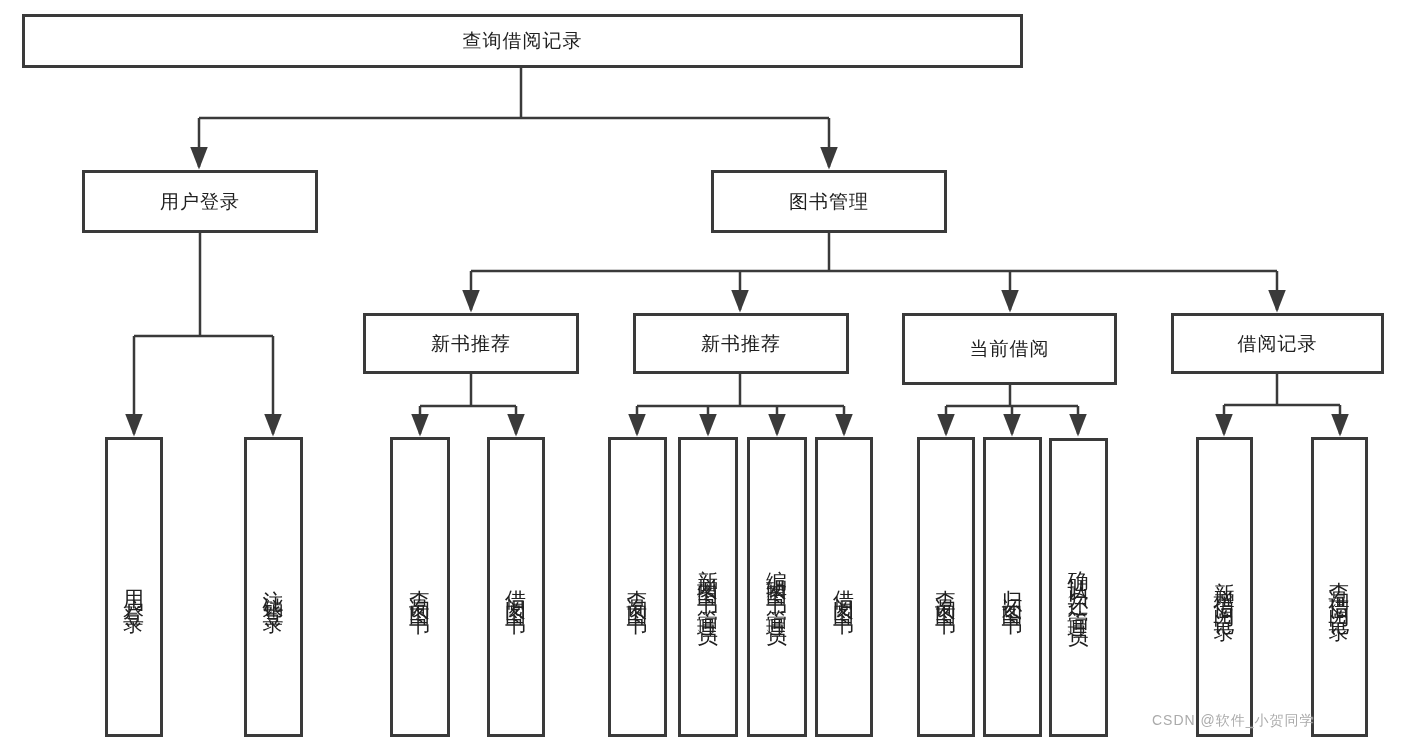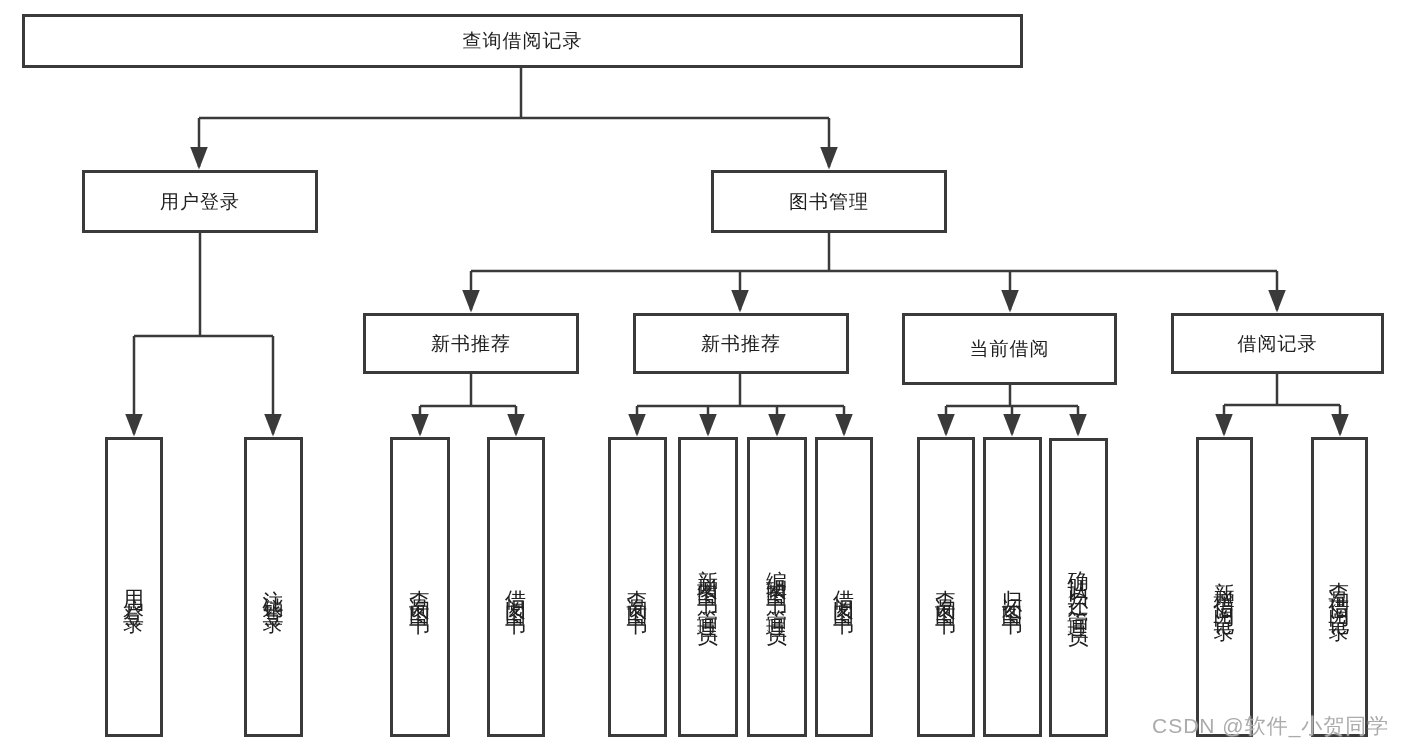--- a/index.html
+++ b/index.html
@@ -28,21 +28,21 @@
     writing-mode:vertical-rl;
     text-orientation:mixed;
     font-size:21px;
     letter-spacing:8px;
     line-height:1;
     padding-top:4px;
   }
   .watermark{
     position:absolute;
     left:1152px;top:712px;
-    font-size:21px;
+    font-size:14px;
     color:#ababab;
     letter-spacing:1px;
     text-shadow:0 0 2px #ffffff;
     white-space:nowrap;
     z-index:5;
   }
 </style>
 </head>
 <body>
 

